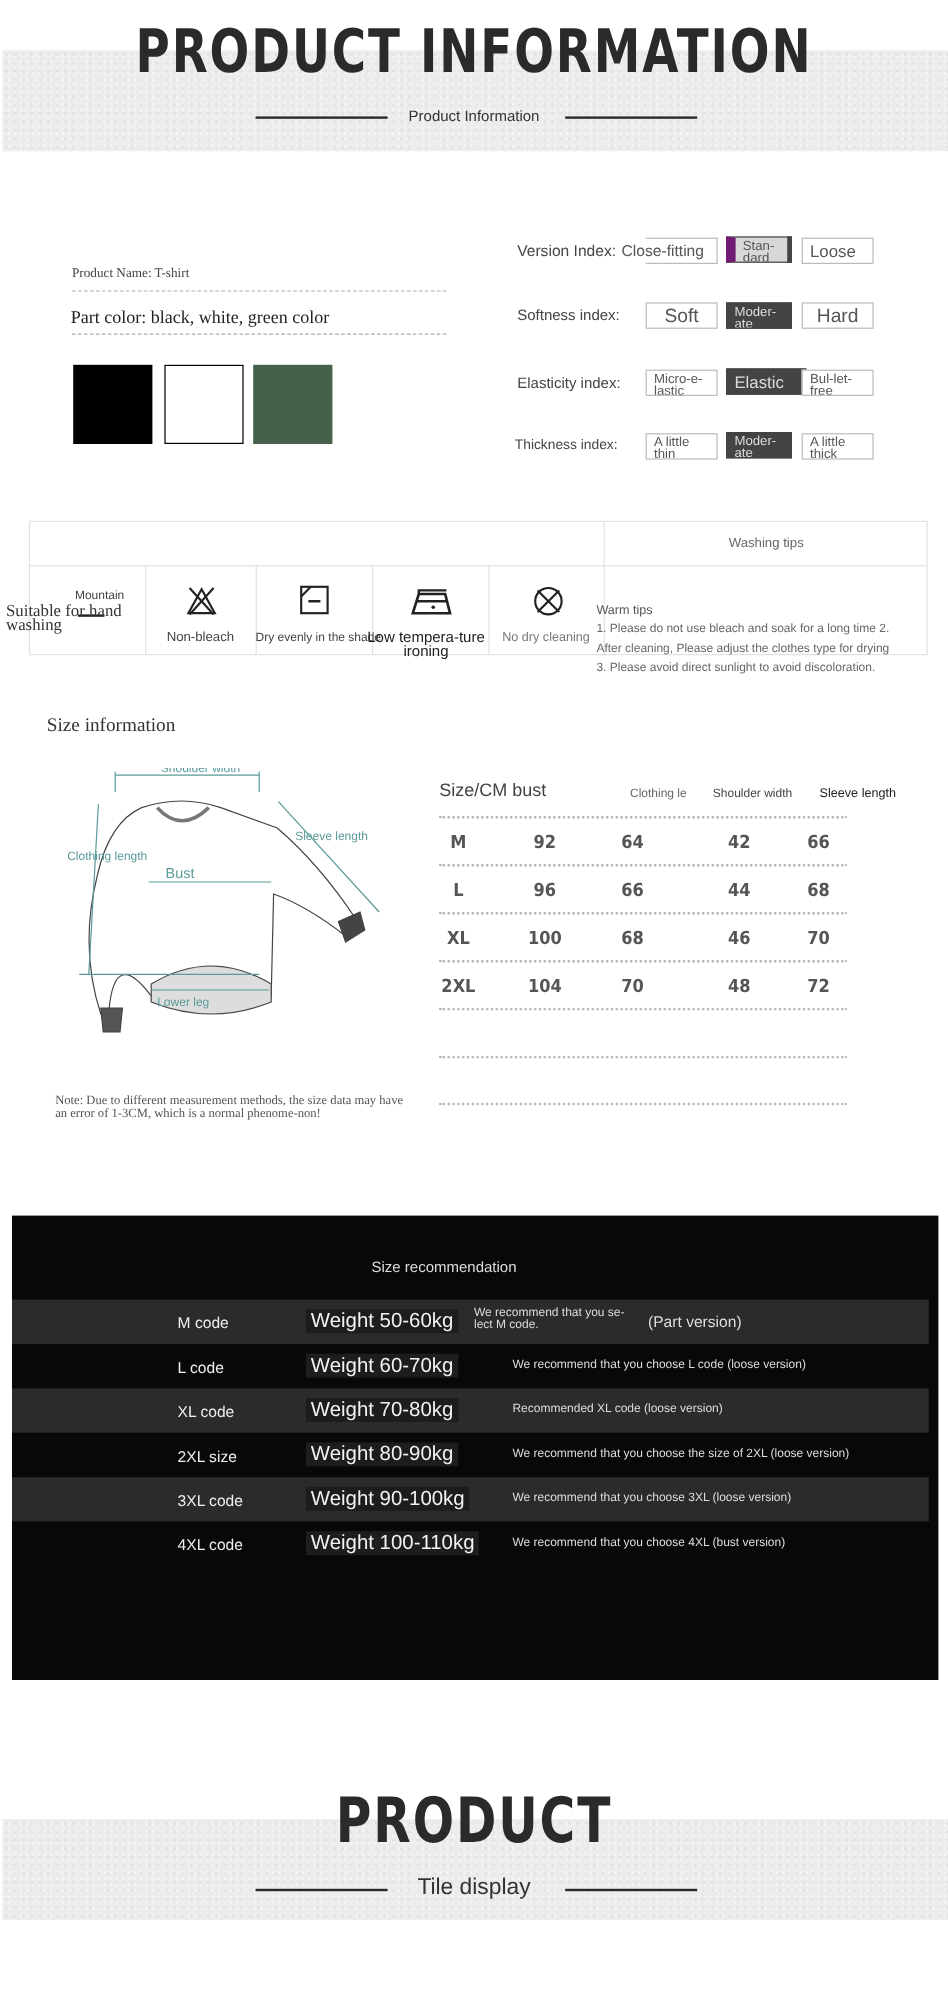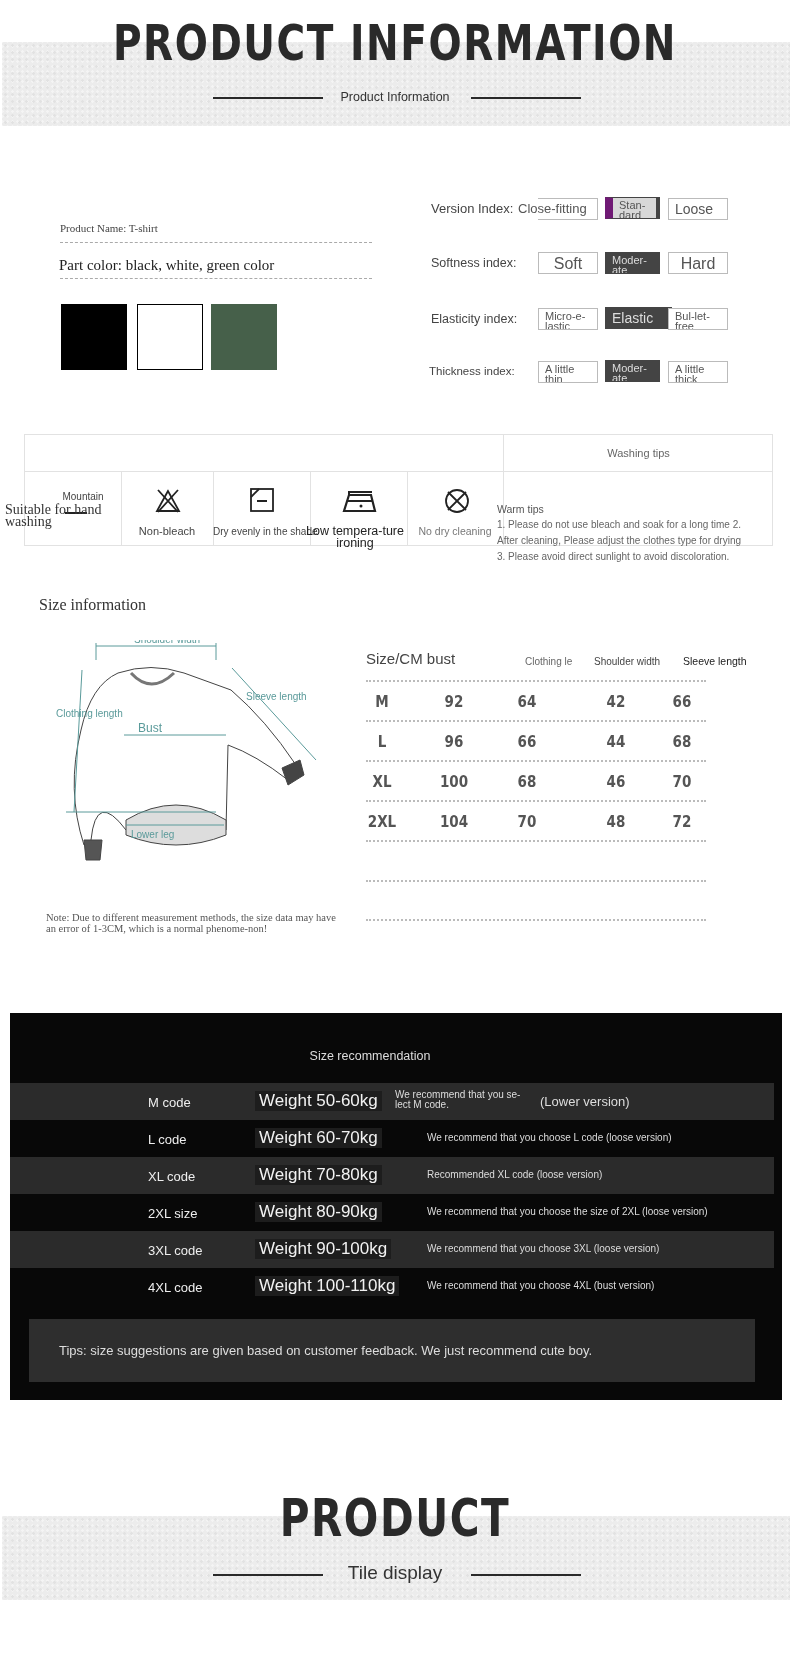--- a/index.html
+++ b/index.html
@@ -211,21 +211,21 @@
     <div class="cell" style="left: 652px; top: 813px;">72</div>
   </div>
 
 <div class="rec">
   <div class="rec-title">Size recommendation</div>
   <div id="rec-rows">
       <div class="rrow light" style="top: 70px;">
         <div class="rcode">M code</div>
         <div class="rweight">Weight 50-60kg</div>
         <div class="rdesc" style="left:385px;top:7px;white-space:normal;width:135px;line-height:10px;">We recommend that you se-lect M code.</div>
-        <div class="rdesc" style="left:530px;top:11px;font-size:13px;">(Lower version)</div>
+        <div class="rdesc" style="left:530px;top:11px;font-size:13px;">(Part version)</div>
       </div>
       <div class="rrow dark" style="top: 107px;">
         <div class="rcode">L code</div>
         <div class="rweight">Weight 60-70kg</div>
         <div class="rdesc">We recommend that you choose L code (loose version)</div>
       </div>
       <div class="rrow light" style="top: 144px;">
         <div class="rcode">XL code</div>
         <div class="rweight">Weight 70-80kg</div>
         <div class="rdesc">Recommended XL code (loose version)</div>
@@ -239,22 +239,19 @@
         <div class="rcode">3XL code</div>
         <div class="rweight">Weight 90-100kg</div>
         <div class="rdesc">We recommend that you choose 3XL (loose version)</div>
       </div>
       <div class="rrow dark" style="top: 255px;">
         <div class="rcode">4XL code</div>
         <div class="rweight">Weight 100-110kg</div>
         <div class="rdesc">We recommend that you choose 4XL (bust version)</div>
       </div>
     </div>
-  <div class="rtip">
-    <span>Tips: size suggestions are given based on customer feedback. We just recommend cute boy.</span>
-  </div>
 </div>
 
 <div class="banner" style="top:1516px;height:84px;"></div>
 <div class="big-title" style="top:1488px;font-size:52px;">PRODUCT</div>
 <div class="sub-line" style="left:213px;top:1574px;"></div>
 <div class="sub-line" style="left:471px;top:1574px;"></div>
 <div class="sub-title" style="top:1562px;font-size:19px;">Tile display</div>
 
 </body></html>

